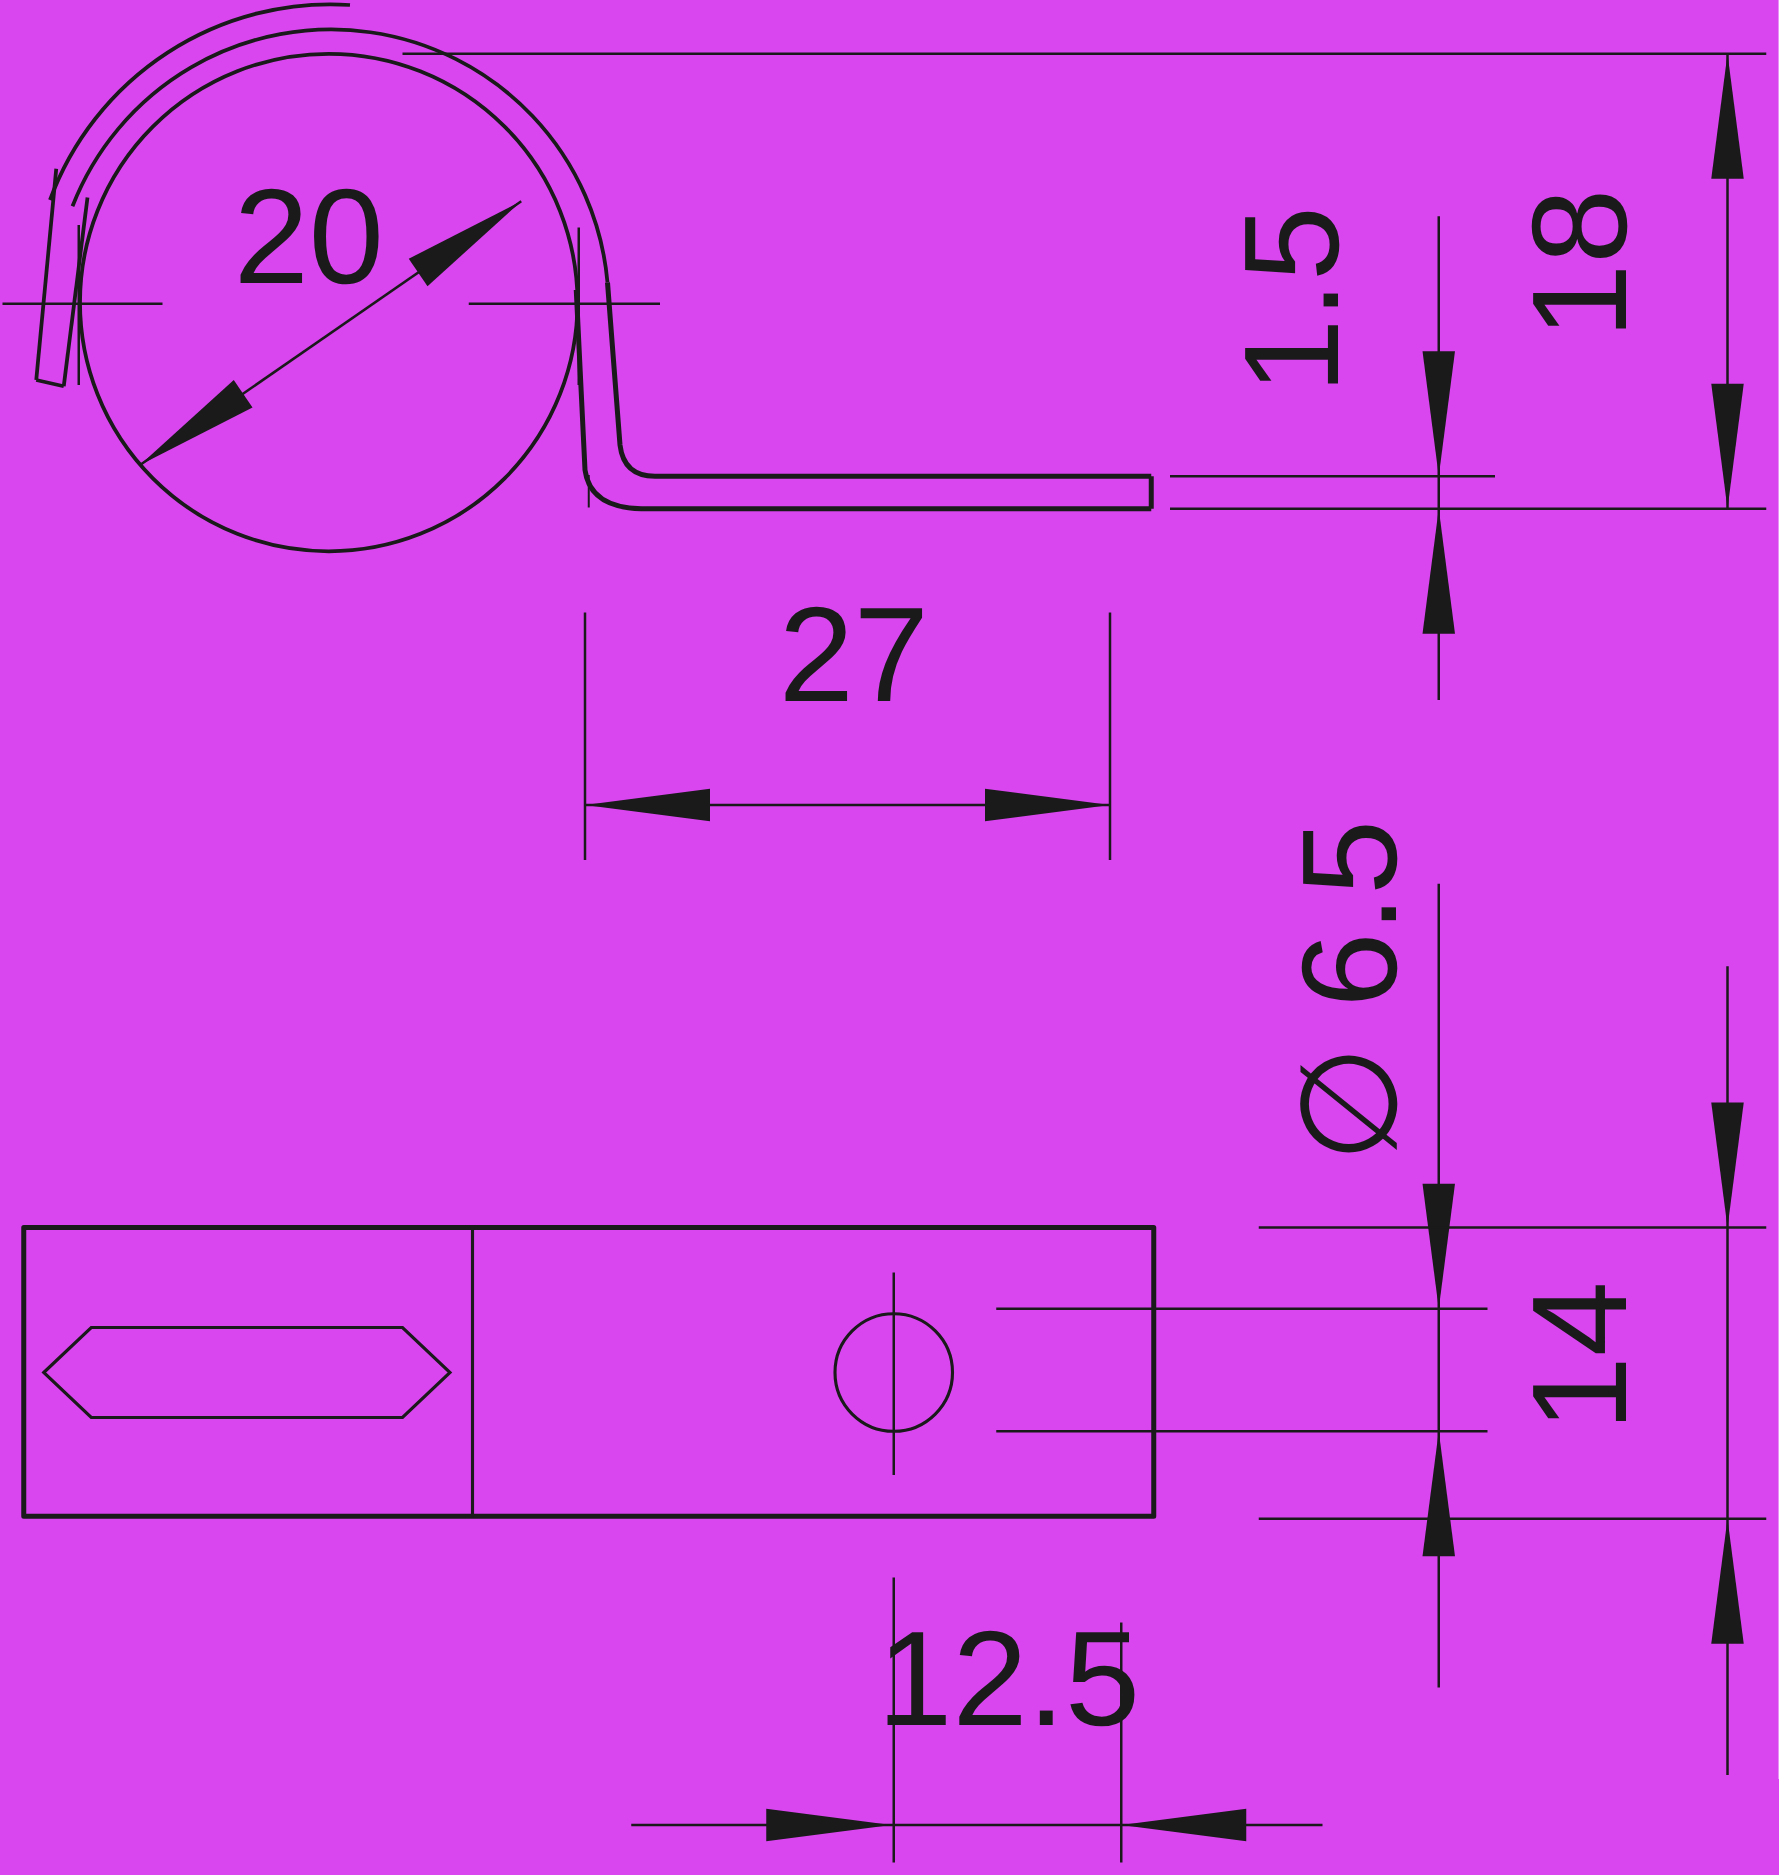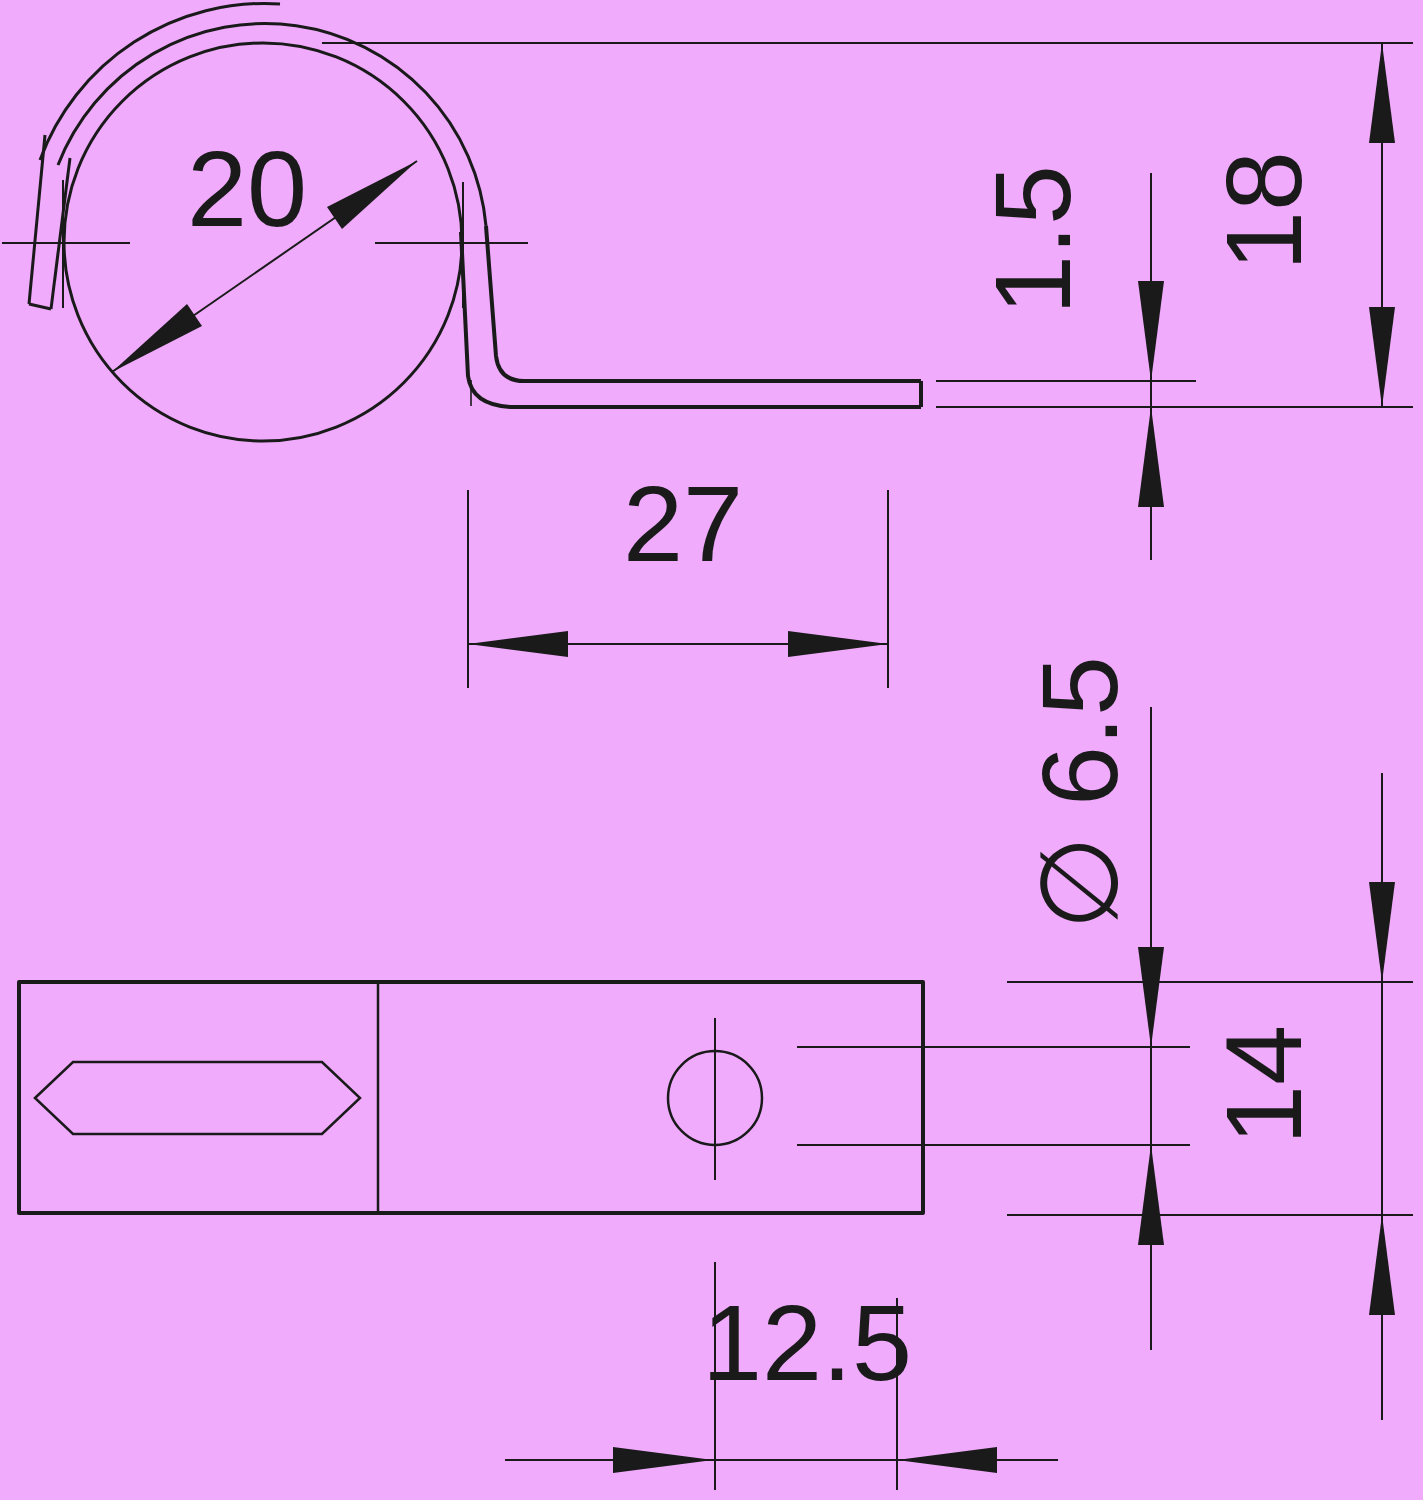--- a/index.html
+++ b/index.html
@@ -3,21 +3,21 @@
 <meta charset="utf-8">
 <style>
   html, body {
     margin: 0;
     padding: 0;
     background: #ffffff;
   }
   .drawing-wrap {
     width: 1423px;
     height: 1500px;
-    background: #f0abfc;
+    background: #d946ef;
     position: relative;
     overflow: hidden;
   }
   svg {
     display: block;
   }
   .part-edge {
     fill: none;
     stroke: #1a1a1a;
     stroke-width: 4;

